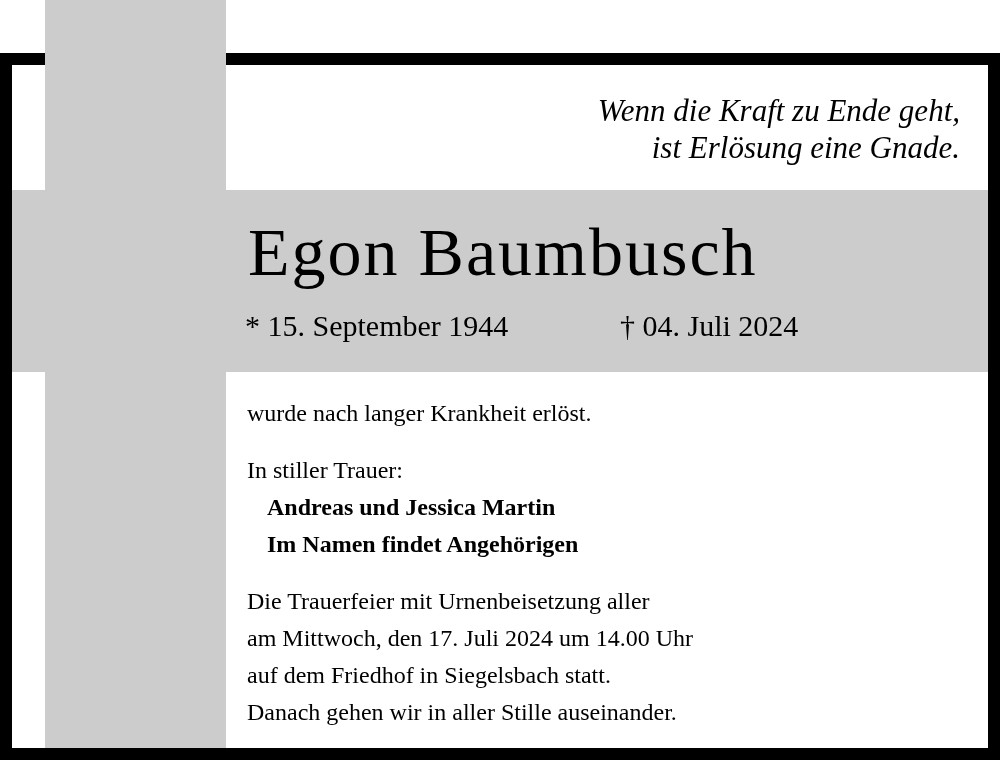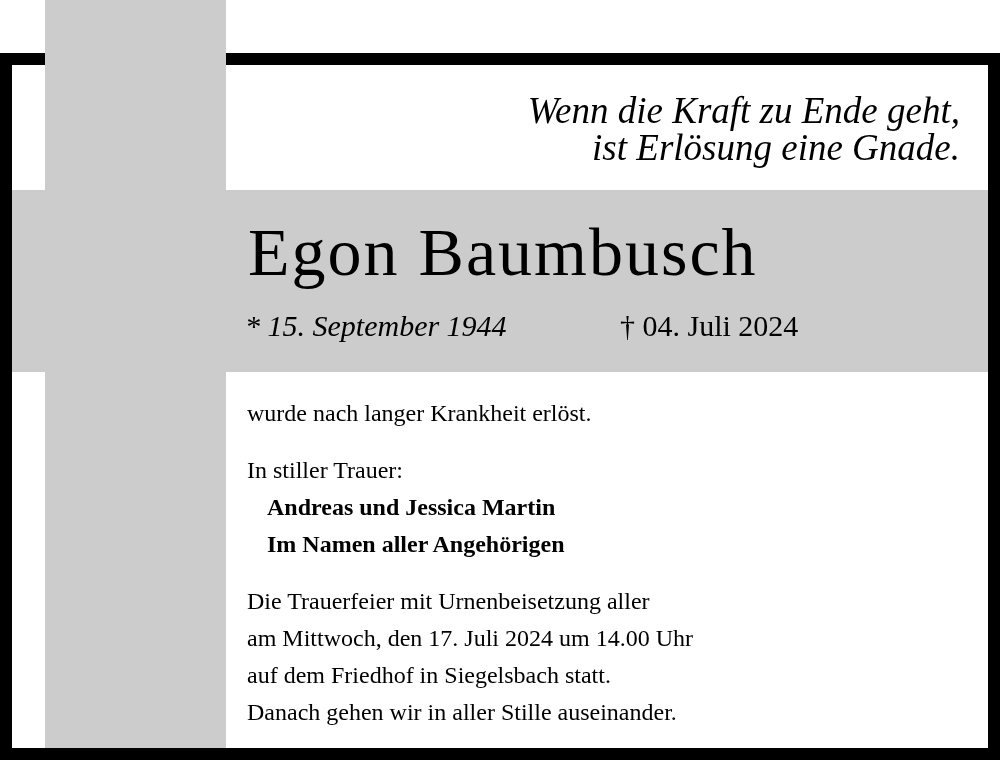--- a/index.html
+++ b/index.html
@@ -46,21 +46,21 @@
     height: 748px;
     background: var(--accent_gray, #cccccc);
     z-index: 3;
   }
   .epigraph {
     position: absolute;
     top: 92px;
     right: 40px;
     text-align: right;
     font-style: italic;
-    font-size: 37px;
+    font-size: 31px;
     line-height: 37px;
     z-index: 4;
     white-space: nowrap;
   }
   .deceased-name {
     position: absolute;
     left: 248px;
     top: 218px;
     margin: 0;
     font-size: 68px;
@@ -71,21 +71,21 @@
     white-space: nowrap;
   }
   .date {
     position: absolute;
     top: 311px;
     font-size: 30px;
     line-height: 1;
     z-index: 4;
     white-space: nowrap;
   }
-  .date-birth { left: 245px; font-style: italic; }
+  .date-birth { left: 245px; }
   .date-death { left: 620px; }
   .body-text {
     position: absolute;
     left: 247px;
     top: 395px;
     width: 730px;
     font-size: 24px;
     line-height: 37px;
     z-index: 4;
   }
@@ -116,21 +116,21 @@
 
   <div class="date date-death"><span>†</span>&nbsp;<span>04. Juli 2024</span></div>
 
   <div class="body-text">
     <p>
       <span class="line">wurde nach langer Krankheit erlöst.</span>
     </p>
     <p>
       <span class="line">In stiller Trauer:</span><br>
       <span class="line bold-line">Andreas und Jessica Martin</span><br>
-      <span class="line bold-line">Im Namen aller Angehörigen</span>
+      <span class="line bold-line">Im Namen findet Angehörigen</span>
     </p>
     <p>
       <span class="line">Die Trauerfeier mit Urnenbeisetzung aller</span><br>
       <span class="line">am Mittwoch, den 17. Juli 2024 um 14.00 Uhr</span><br>
       <span class="line">auf dem Friedhof in Siegelsbach statt.</span><br>
       <span class="line">Danach gehen wir in aller Stille auseinander.</span>
     </p>
   </div>
 
 </div>

